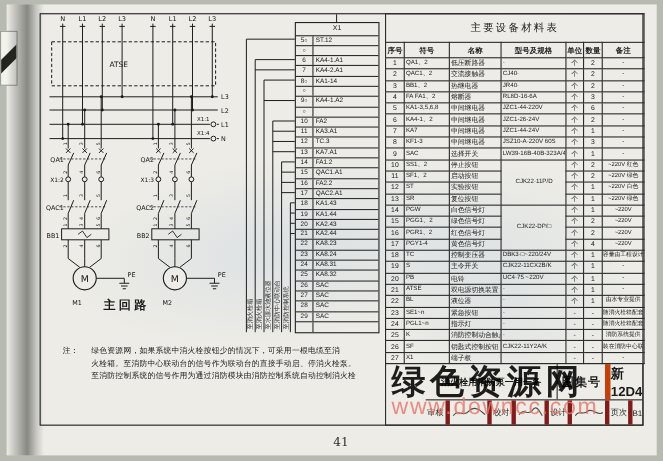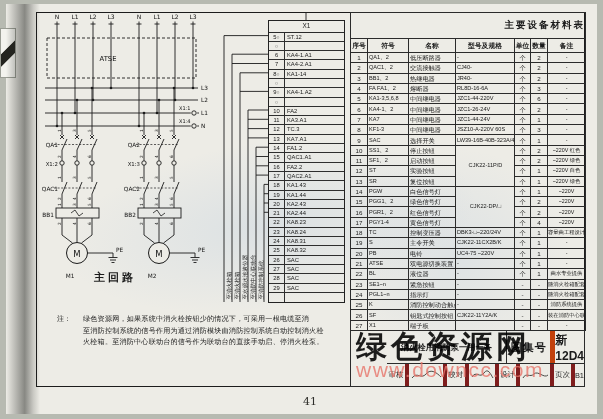--- a/index.html
+++ b/index.html
@@ -37,21 +37,21 @@
 
   #caption{left:94px;top:270px;font-size:11px;font-weight:bold;letter-spacing:3px;}
 
   #note{left:57px;top:314px;width:296px;display:flex;font-size:7.1px;line-height:11.6px;}
   #note-label{width:26px;flex:none;}
   #note-lines div{white-space:nowrap;letter-spacing:.2px;}
 
   
   #mat{left:350px;top:12px;width:235px;border-collapse:collapse;table-layout:fixed;background:transparent;}
   #mat td,#mat th{border:1px solid #2b2b2b;padding:0;overflow:hidden;white-space:nowrap;font-weight:normal;}
-  #mat .ttl{height:25px;font-size:9.5px;font-weight:bold;text-align:right;letter-spacing:2px;}
+  #mat .ttl{height:25px;font-size:9.5px;font-weight:normal;text-align:center;letter-spacing:2px;}
   #mat .hdr td{height:13px;font-size:6.8px;font-weight:bold;text-align:center;}
   #mat tbody tr{height:10.3px;}
   #mat tbody td{font-size:6.2px;line-height:9px;}
   .c-no{text-align:center;}
   .c-sym{padding-left:1px!important;font-size:5.6px!important;}
   .c-name{padding-left:1px!important;}
   .c-model{padding-left:1px!important;font-size:5.6px!important;text-align:left;}
   .c-unit,.c-qty{text-align:center;}
   .c-rem{text-align:center;font-size:5.3px!important;}
 
@@ -437,22 +437,22 @@
         <span>至消防控制系统</span>
       </div>
     </div>
 
   <div id="caption" class="abs">主回路</div>
 
   <div id="note" class="abs">
     <div id="note-label">注：</div>
     <div id="note-lines">
         <div>绿色资源网，如果系统中消火栓按钮少的情况下，可采用一根电缆至消</div>
+        <div>火栓箱。至消防中心联动台的信号作为联动台的直接手动启、停消火栓泵。</div>
         <div>至消防控制系统的信号作用为通过消防模块由消防控制系统自动控制消火栓</div>
-        <div>火栓箱。至消防中心联动台的信号作为联动台的直接手动启、停消火栓泵。</div>
       </div>
   </div>
 
   <table id="mat" class="abs">
     <colgroup>
       <col style="width:17px">
         <col style="width:41px">
         <col style="width:47px">
       <col style="width:59px">
         <col style="width:16px">

